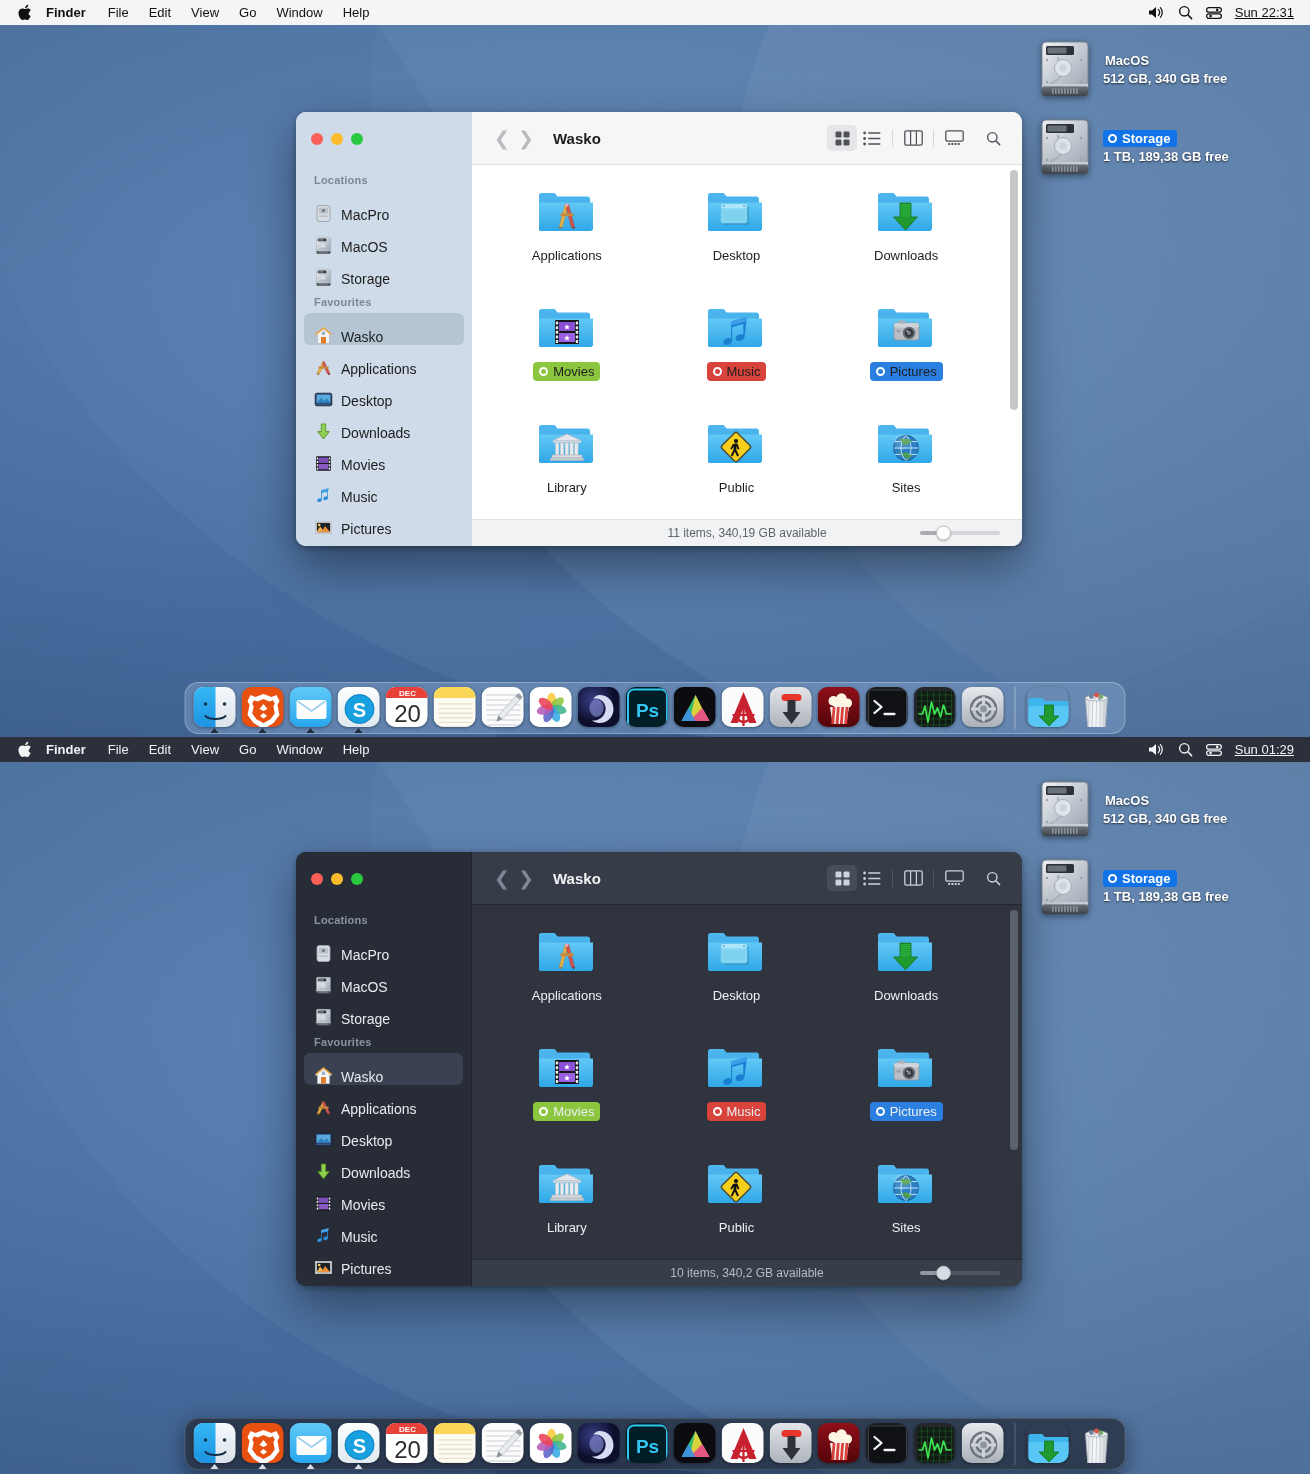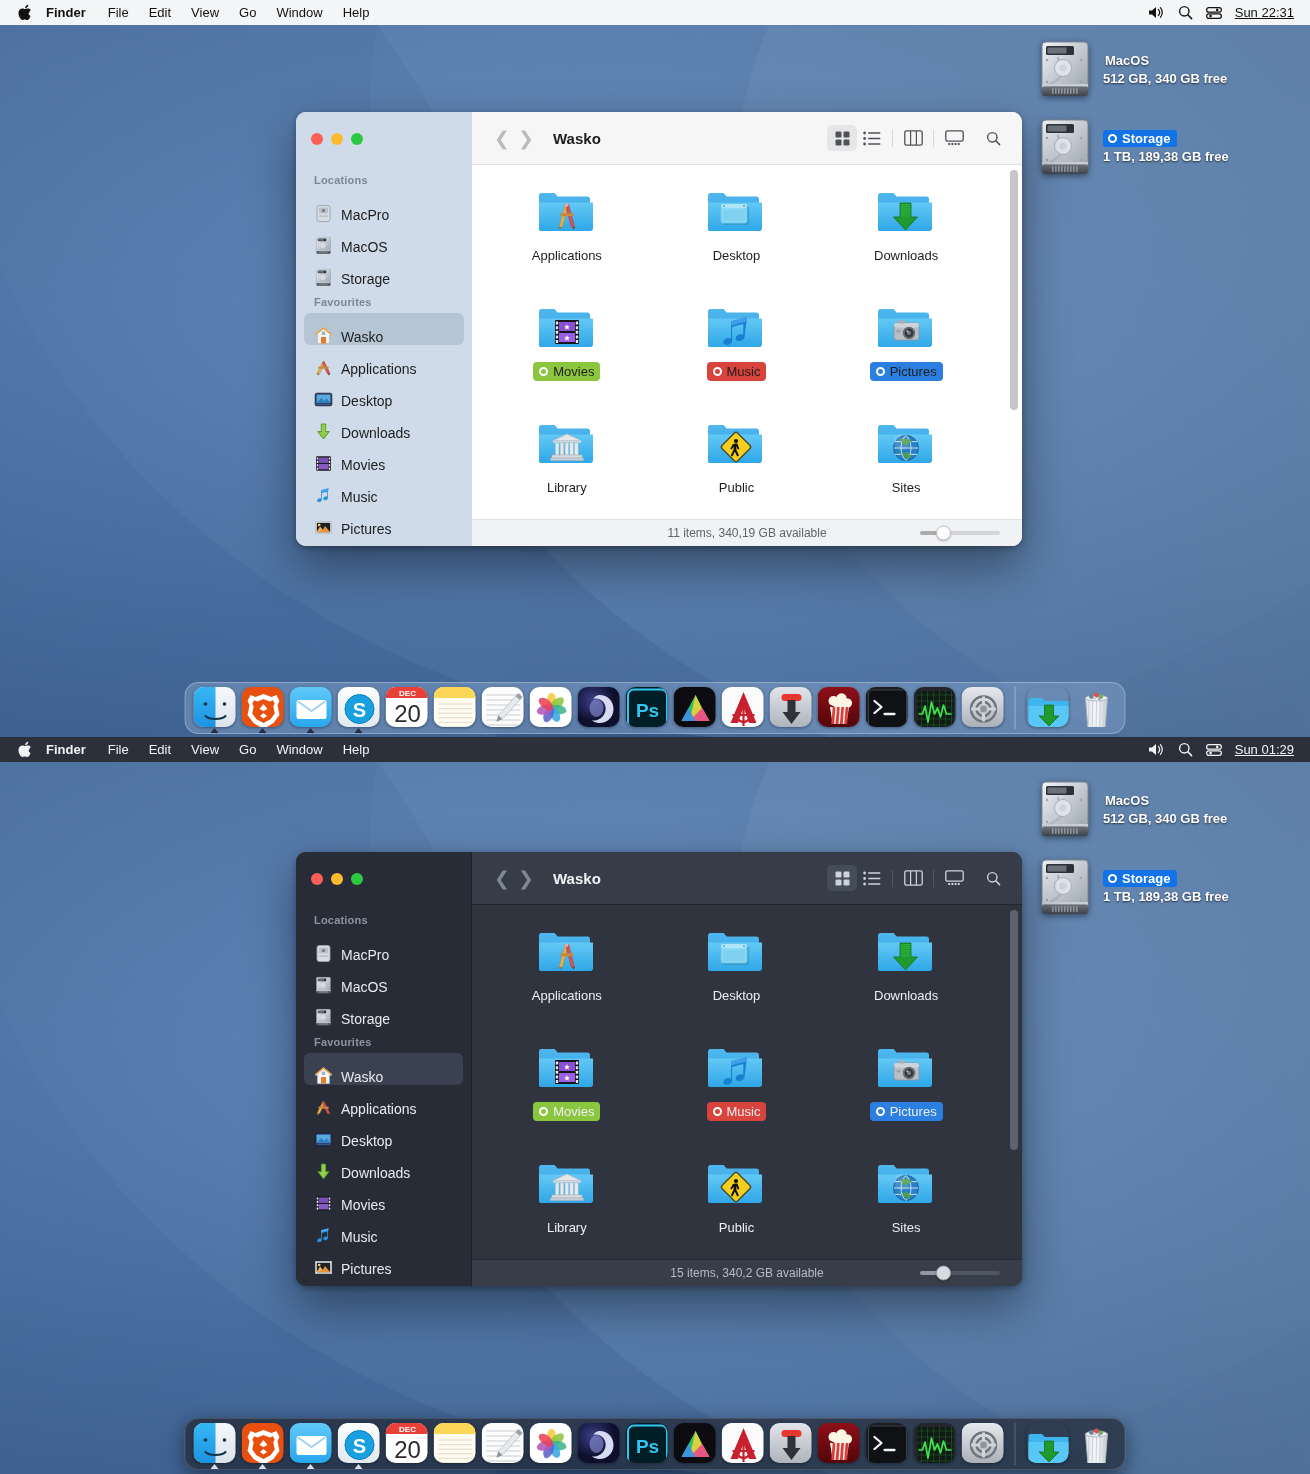--- a/index.html
+++ b/index.html
@@ -1864,21 +1864,21 @@
                 </div>
       <div class="gname" style="">
         <span>Sites</span></div>
               </div>
             </div>
         <div class="vscroll">
           <div class="vthumb" style="height:240px;"></div>
             </div>
       </div>
       <div class="fstatus">
-        <span>15 items, 340,2 GB available</span>
+        <span>10 items, 340,2 GB available</span>
         <div class="zoomer">
           <div class="fill"></div>
           <div class="zknob"></div>
             </div>
       </div>
         </div>
       </div>
     <div class="dock dark" style="bottom:4px;">
     <div class="dapp">
        <div class="sq">

